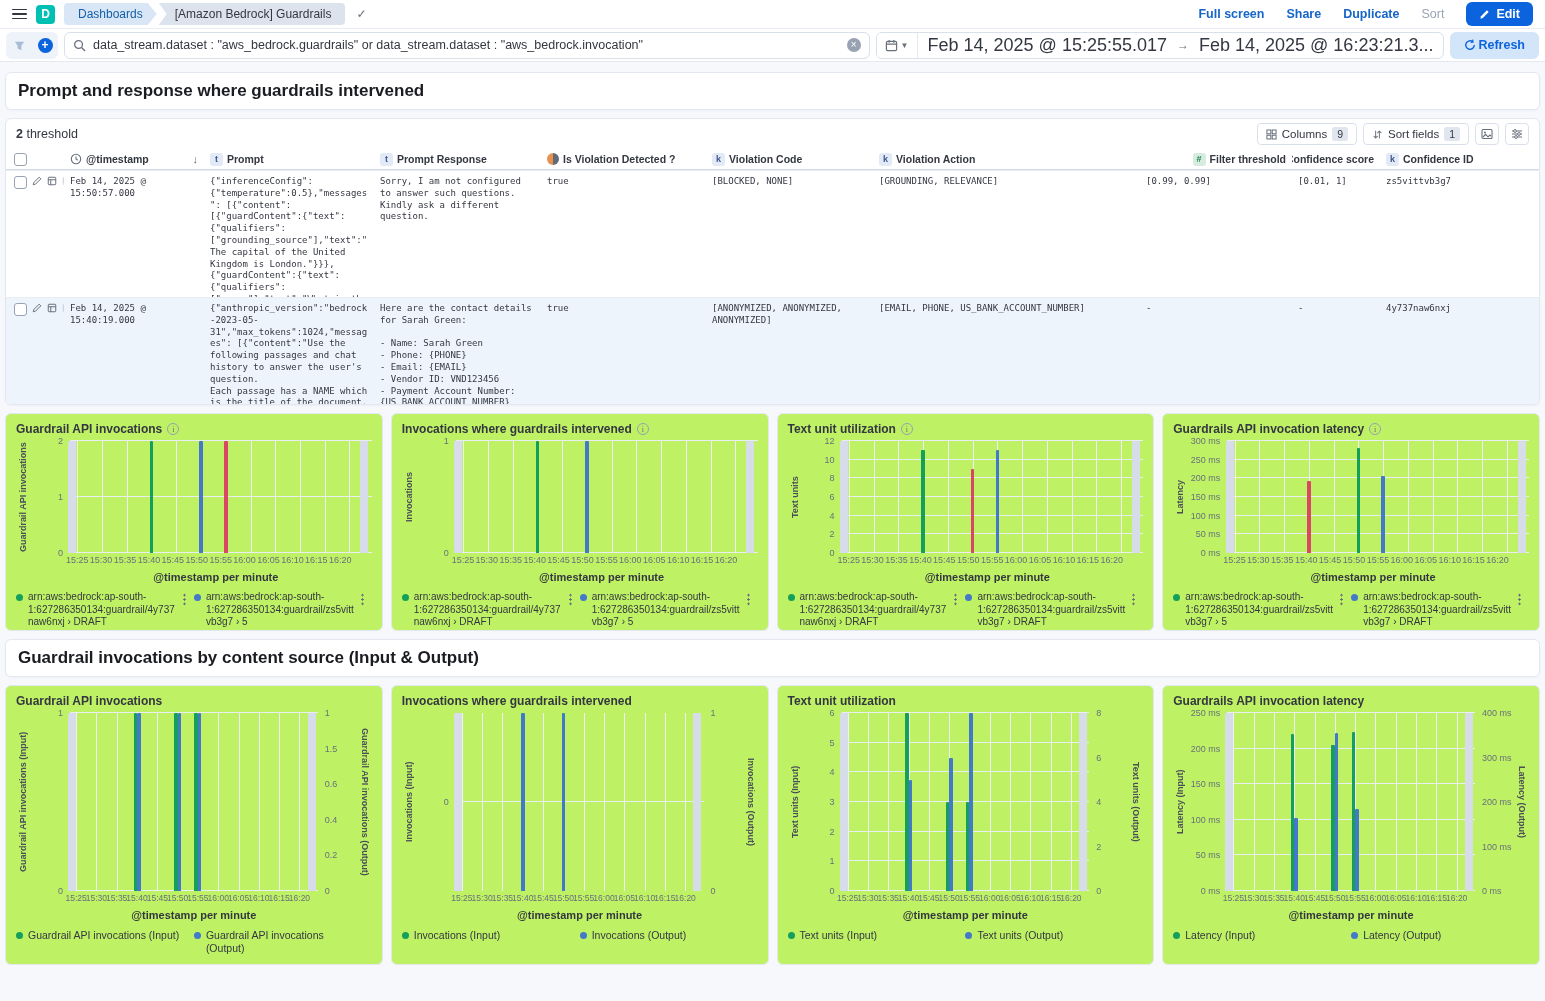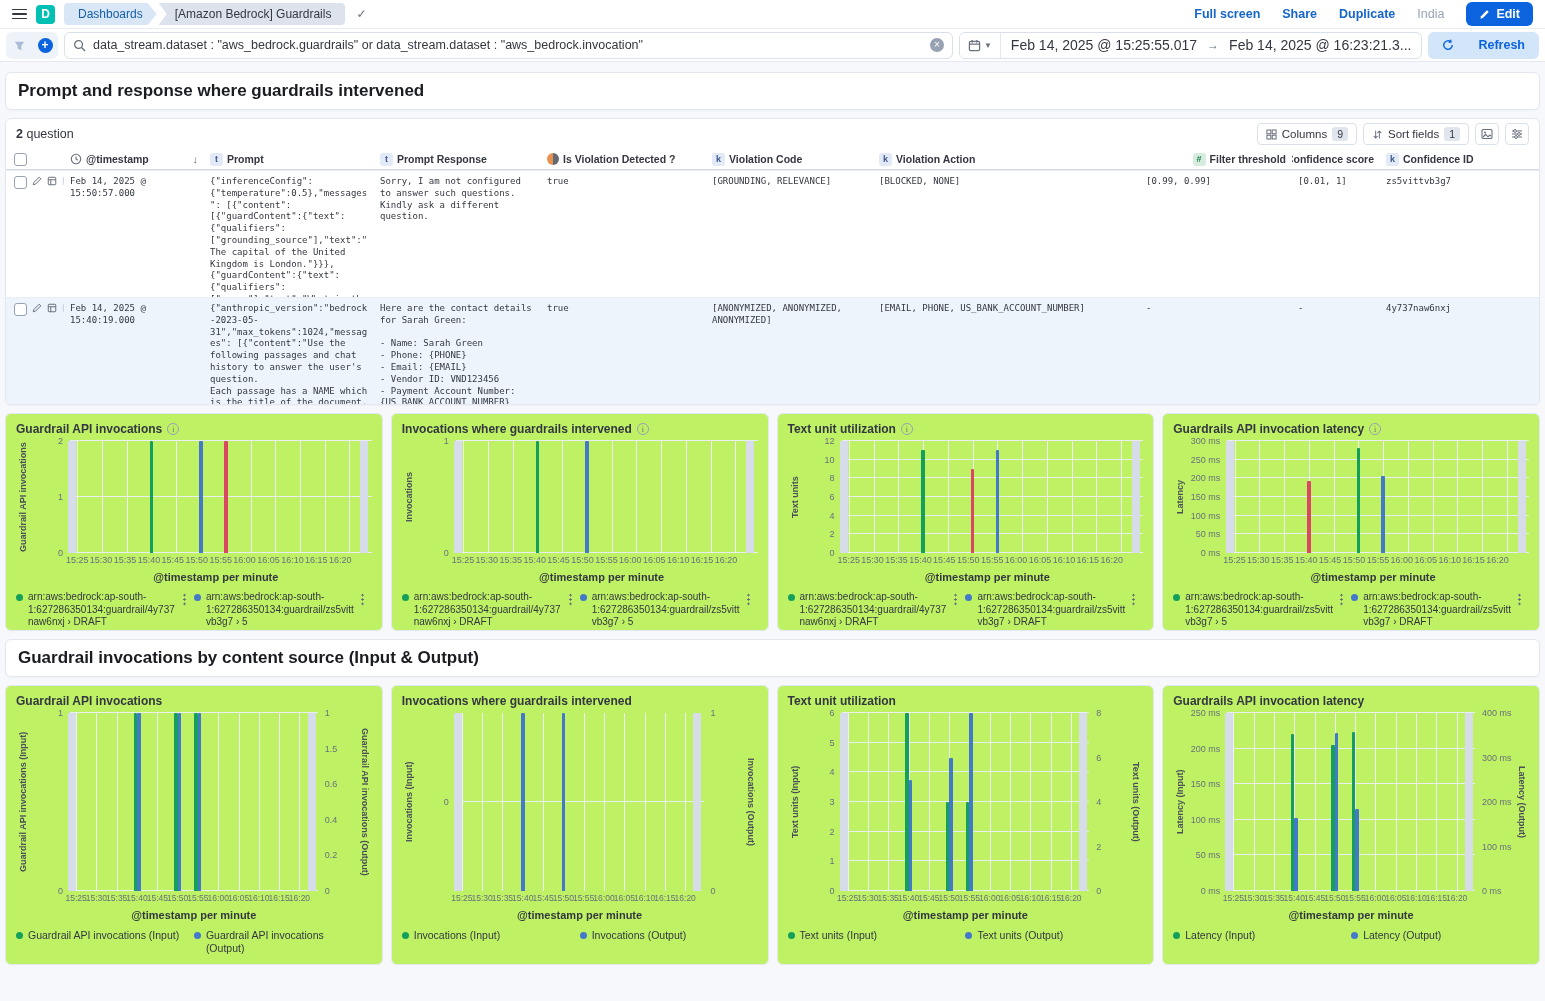--- a/index.html
+++ b/index.html
@@ -23,23 +23,23 @@
 .query-bar{height:33px;background:#fff;display:flex;align-items:center;padding:3px 6px;gap:6px;border-bottom:1px solid #e3e8f2}
 .filter-group{display:flex;align-items:center;background:#eef2f9;border-radius:6px;height:27px}
 .icon-btn{background:none;border:none;width:26px;height:27px;display:flex;align-items:center;justify-content:center;cursor:pointer}
 .plus-circle{width:15px;height:15px;border-radius:50%;background:#0b64dd;color:#fff;font-size:12px;line-height:14px;text-align:center;font-weight:700}
 .search-box{flex:1;height:27px;border:1px solid #d9dfeb;border-radius:6px;background:#fff;display:flex;align-items:center;padding:0 8px;gap:7px}
 .query-text{flex:1;font-size:12.5px;color:#343741;white-space:nowrap;overflow:hidden}
 .clear-btn{width:14px;height:14px;border-radius:50%;background:#98a2b3;color:#fff;font-size:10px;line-height:14px;text-align:center;cursor:pointer}
 .date-box{display:flex;align-items:center;height:27px;border:1px solid #d9dfeb;border-radius:6px;background:#fff;overflow:hidden}
 .cal-btn{display:flex;align-items:center;gap:3px;padding:0 8px;height:100%;border:none;border-right:1px solid #e3e8f2;background:#fff;cursor:pointer}
 .chev{font-size:8px;color:#69707d}
-.date-text{font-size:14px;padding:0 10px;white-space:nowrap;cursor:pointer}
+.date-text{font-size:18px;padding:0 10px;white-space:nowrap;cursor:pointer}
 .date-arrow{color:#69707d;font-size:12px}
-.refresh-btn{display:flex;align-items:center;gap:24px;background:#d3e5f9;color:#0b64dd;border:none;border-radius:6px;height:27px;padding:8px 14px;font-size:12.5px;font-weight:700;cursor:pointer;font-family:inherit}
+.refresh-btn{display:flex;align-items:center;gap:2px;background:#d3e5f9;color:#0b64dd;border:none;border-radius:6px;height:27px;padding:8px 14px;font-size:12.5px;font-weight:700;cursor:pointer;font-family:inherit}
 
 .content{padding:10px 5px 0}
 .panel{background:#fff;border:1px solid #e3e8f0;border-radius:6px;box-shadow:0 1px 2px rgba(50,60,90,.04)}
 .title-panel{height:38px;display:flex;align-items:center;padding:0 12px;margin-bottom:8px}
 .title-panel h2{font-size:17px;font-weight:700;color:#1a1c21}
 
 .table-panel{height:287px;overflow:hidden;margin-bottom:8px}
 .table-toolbar{height:30px;display:flex;align-items:center;padding:0 10px;gap:8px}
 .doc-count{font-size:12.5px;color:#343741}
 .doc-count b{font-weight:700}
@@ -104,21 +104,21 @@
       <i></i>
     </div>
   <div class="logo">D</div>
   <div class="crumb crumb-first">Dashboards</div>
   <div class="crumb crumb-last">[Amazon Bedrock] Guardrails</div>
   <span class="check">✓</span>
   <div class="nav-right">
     <a class="nav-link">Full screen</a>
     <a class="nav-link">Share</a>
     <a class="nav-link">Duplicate</a>
-    <a class="nav-link disabled">India</a>
+    <a class="nav-link disabled">Sort</a>
     <button class="edit-btn">
       <span>
           <svg width="11" height="11" viewBox="0 0 12 12">
             <path d="M8.6 1.4l2 2L4.2 9.8l-2.7.7.7-2.7z" fill="#fff"></path>
           </svg>
         </span>
       <span>Edit</span>
     </button>
   </div>
 </div>
@@ -169,21 +169,21 @@
   </button>
 </div>
 
 <div class="content">
 
   <div class="panel title-panel">
     <h2>Prompt and response where guardrails intervened</h2>
   </div>
   <div class="panel table-panel">
     <div class="table-toolbar">
-      <div class="doc-count"><b>2</b> <span>question</span></div>
+      <div class="doc-count"><b>2</b> <span>threshold</span></div>
       <div class="toolbar-right">
         <button class="tb-btn">
           <span>
               <svg width="11" height="11" viewBox="0 0 12 12">
                 <path d="M1 1h4.2v4.2H1zM6.8 1H11v4.2H6.8zM1 6.8h4.2V11H1zM6.8 6.8H11V11H6.8z" fill="none" stroke="#69707d" stroke-width="1.1"></path>
               </svg>
             </span>
           <span>Columns</span>
           <span class="badge">9</span>
         </button>
@@ -270,22 +270,22 @@
               </svg></span><span class="row-ico"><svg width="10" height="10" viewBox="0 0 12 12">
                 <rect x="1.5" y="1.5" width="9" height="9" rx="1" fill="none" stroke="#69707d" stroke-width="1.2"></rect>
                 <path d="M1.5 4.5h9M4.5 4.5V10.5" stroke="#69707d" stroke-width="1.2"></path>
               </svg></span><span class="row-ico"><svg width="10" height="10" viewBox="0 0 12 12">
                 <rect x="1.5" y="1.5" width="9" height="9" rx="1.5" fill="none" stroke="#c4ccd9" stroke-width="1.2"></rect>
               </svg></span></div>
           <div class="cell ">Feb 14, 2025 @ 15:50:57.000</div>
           <div class="cell ">{"inferenceConfig": {"temperature":0.5},"messages": [{"content":[{"guardContent":{"text": {"qualifiers": ["grounding_source"],"text":"The capital of the United Kingdom is London."}}},{"guardContent":{"text": {"qualifiers":["query"],"text":"What is the capital of India?"}}}],"role":"user"}]}</div>
           <div class="cell ">Sorry, I am not configured to answer such questions. Kindly ask a different question.</div>
           <div class="cell ">true</div>
+          <div class="cell ">[BLOCKED, NONE]</div>
           <div class="cell ">[GROUNDING, RELEVANCE]</div>
-          <div class="cell ">[BLOCKED, NONE]</div>
           <div class="cell num">[0.99, 0.99]</div>
           <div class="cell num">[0.01, 1]</div>
           <div class="cell ">zs5vittvb3g7</div>
         </div>
         <div class="doc-row hl" style="height:112px">
           <div class="cell controls"><span class="cb"></span><span class="row-ico"><svg width="10" height="10" viewBox="0 0 12 12">
                 <path d="M8.6 1.4l2 2L4.2 9.8l-2.7.7.7-2.7z" fill="none" stroke="#69707d" stroke-width="1.2"></path>
               </svg></span><span class="row-ico"><svg width="10" height="10" viewBox="0 0 12 12">
                 <rect x="1.5" y="1.5" width="9" height="9" rx="1" fill="none" stroke="#69707d" stroke-width="1.2"></rect>
                 <path d="M1.5 4.5h9M4.5 4.5V10.5" stroke="#69707d" stroke-width="1.2"></path>

